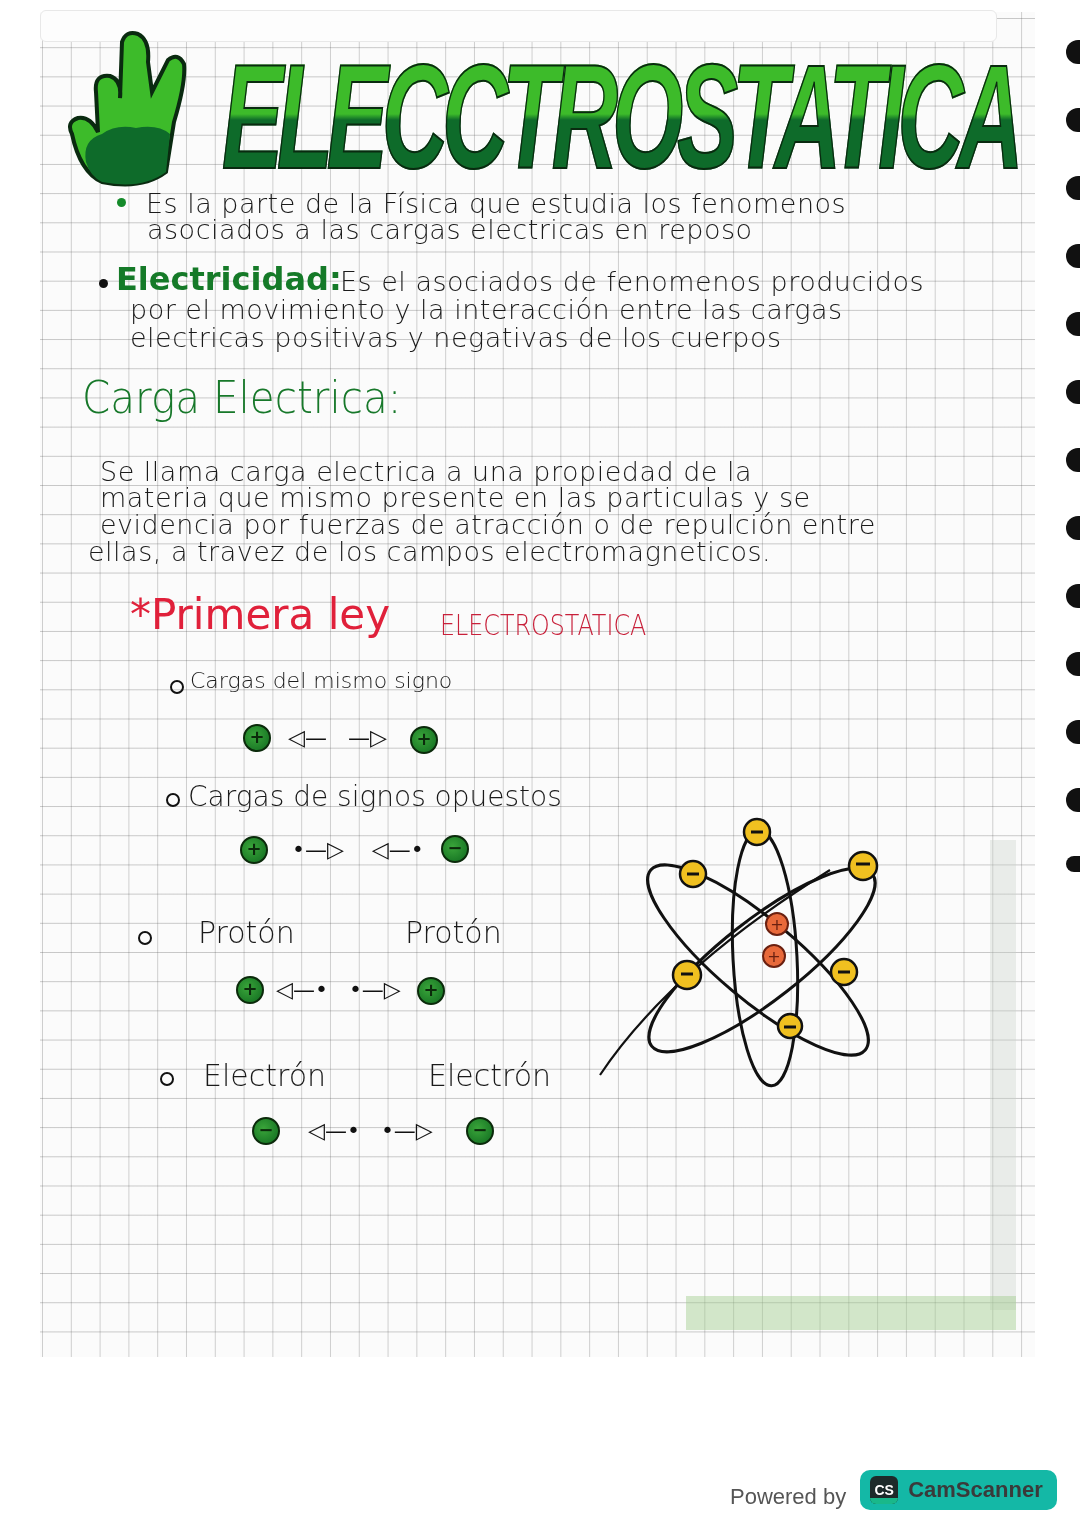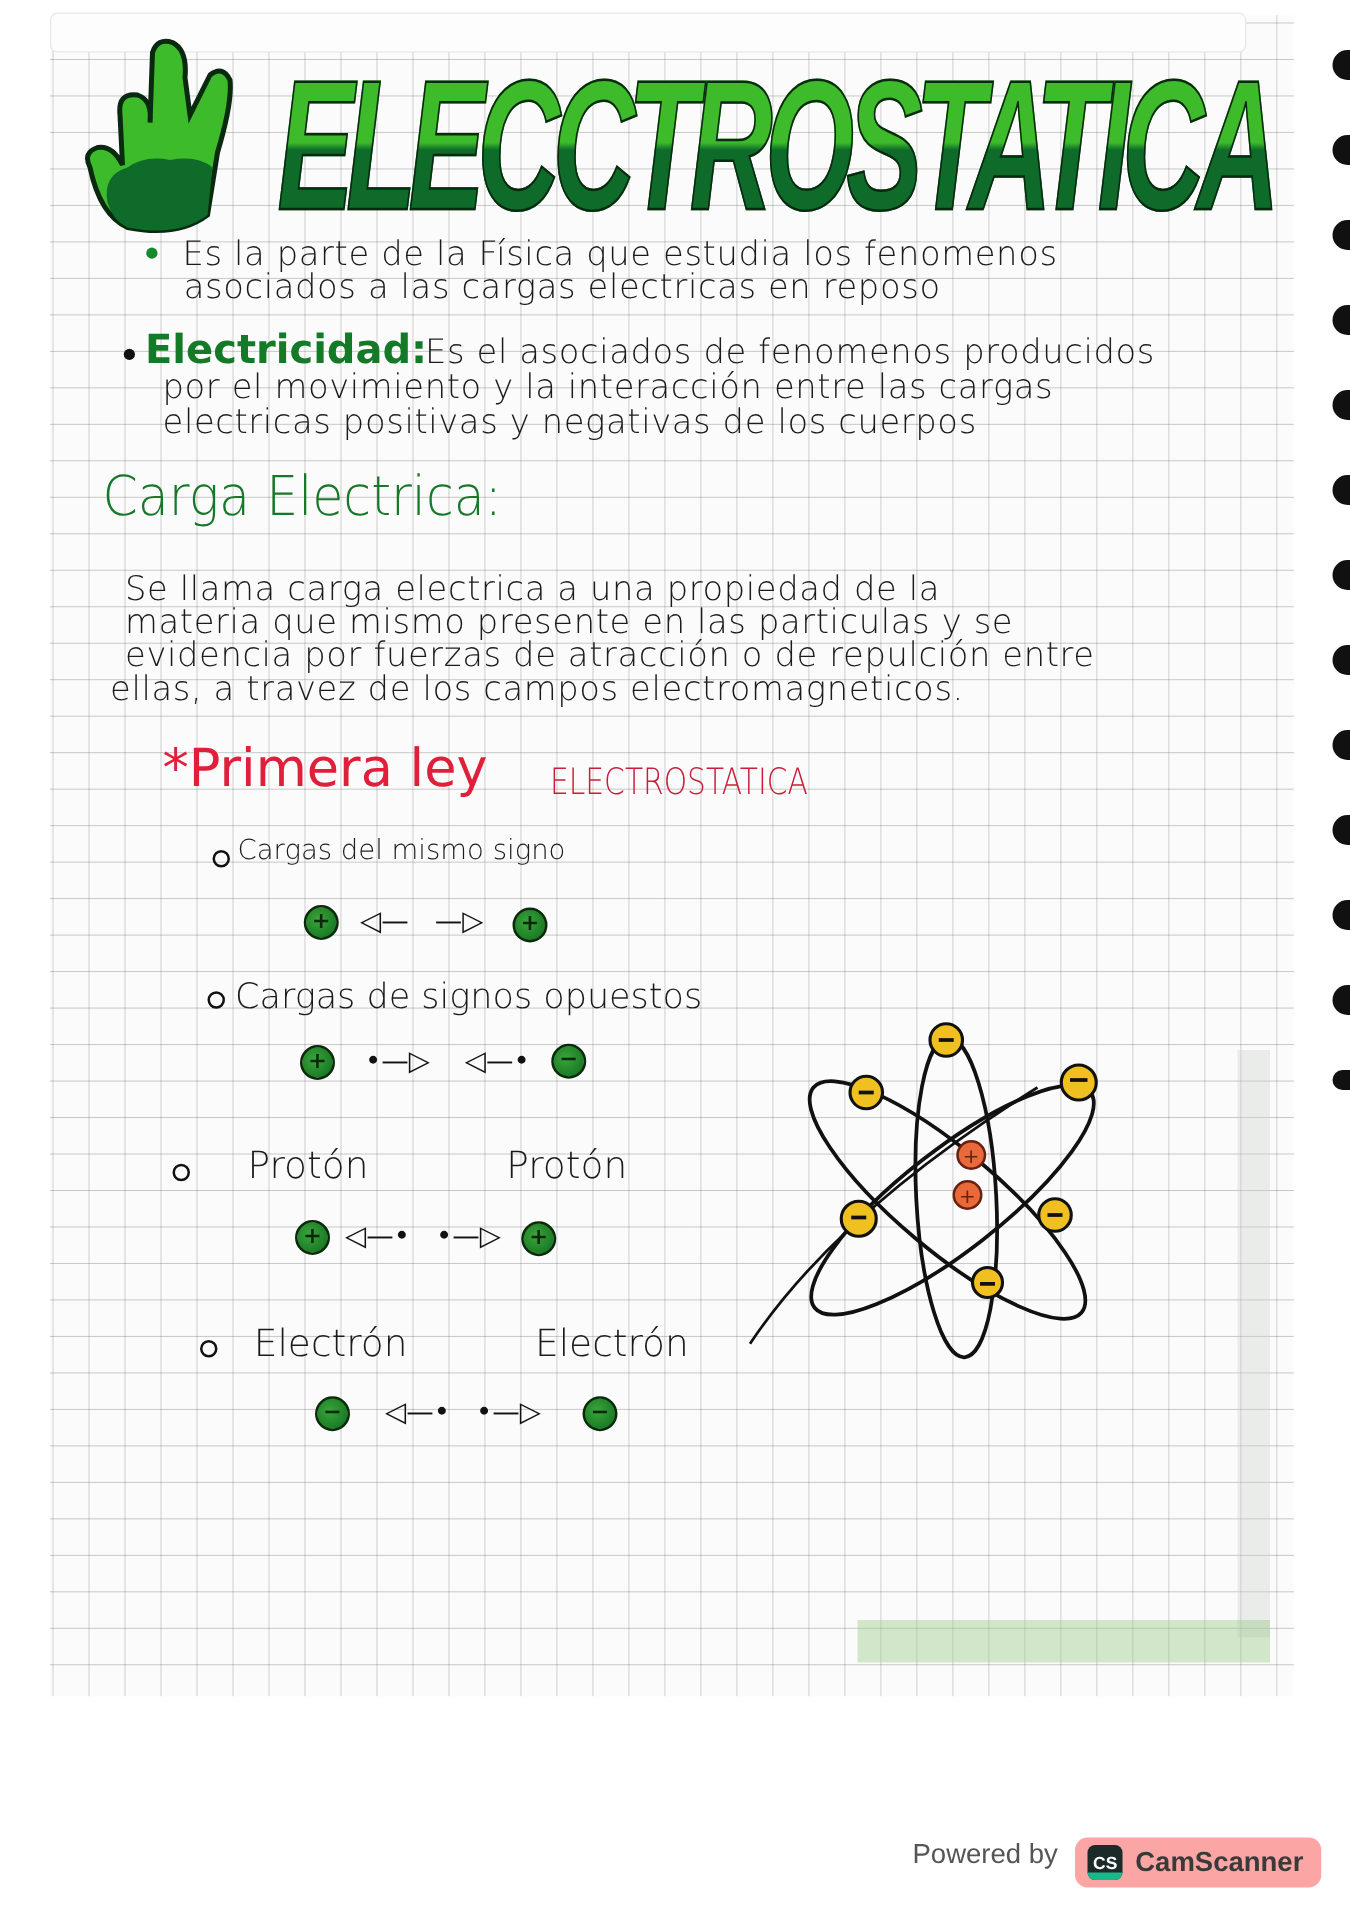--- a/index.html
+++ b/index.html
@@ -72,24 +72,24 @@
     position:absolute; width:28px; height:28px; border-radius:50%;
     background:radial-gradient(circle at 40% 40%, #3aa53a, #0f6a1f);
     border:2.5px solid #0b2a0b; box-sizing:border-box;
     color:#0b2a0b; font-size:18px; font-weight:bold; line-height:22px; text-align:center;
   }
   .arrow {
     position:absolute; height:20px; font-size:22px; color:#111; line-height:20px;
   }
   .atom { position:absolute; left:590px; top:810px; width:310px; height:280px; }
 
-  .cs-footer { position:absolute; left:730px; top:1470px; height:40px; display:flex; align-items:flex-start; gap:14px; }
+  .cs-footer { position:absolute; left:730px; top:1470px; height:40px; display:flex; align-items:flex-end; gap:14px; }
   .powered { font-family:"Liberation Sans", sans-serif; font-size:22px; color:#555; }
   .cs-badge {
-    display:flex; align-items:center; gap:10px; background:#fca5a5; border-radius:10px;
+    display:flex; align-items:center; gap:10px; background:#14b8a6; border-radius:10px;
     padding:6px 14px 6px 10px;
   }
   .cs-logo {
     width:28px; height:28px; border-radius:6px; background:#1d2a2a; color:#fff;
     font-family:"Liberation Sans", sans-serif; font-weight:bold; font-size:14px;
     display:flex; align-items:center; justify-content:center; position:relative; overflow:hidden;
   }
   .cs-logo::after { content:""; position:absolute; left:0; bottom:0; width:100%; height:6px; background:#19b88a; }
   .cs-name { font-family:"Liberation Sans", sans-serif; font-weight:bold; font-size:22px; color:#3a3a3a; }
 </style>

